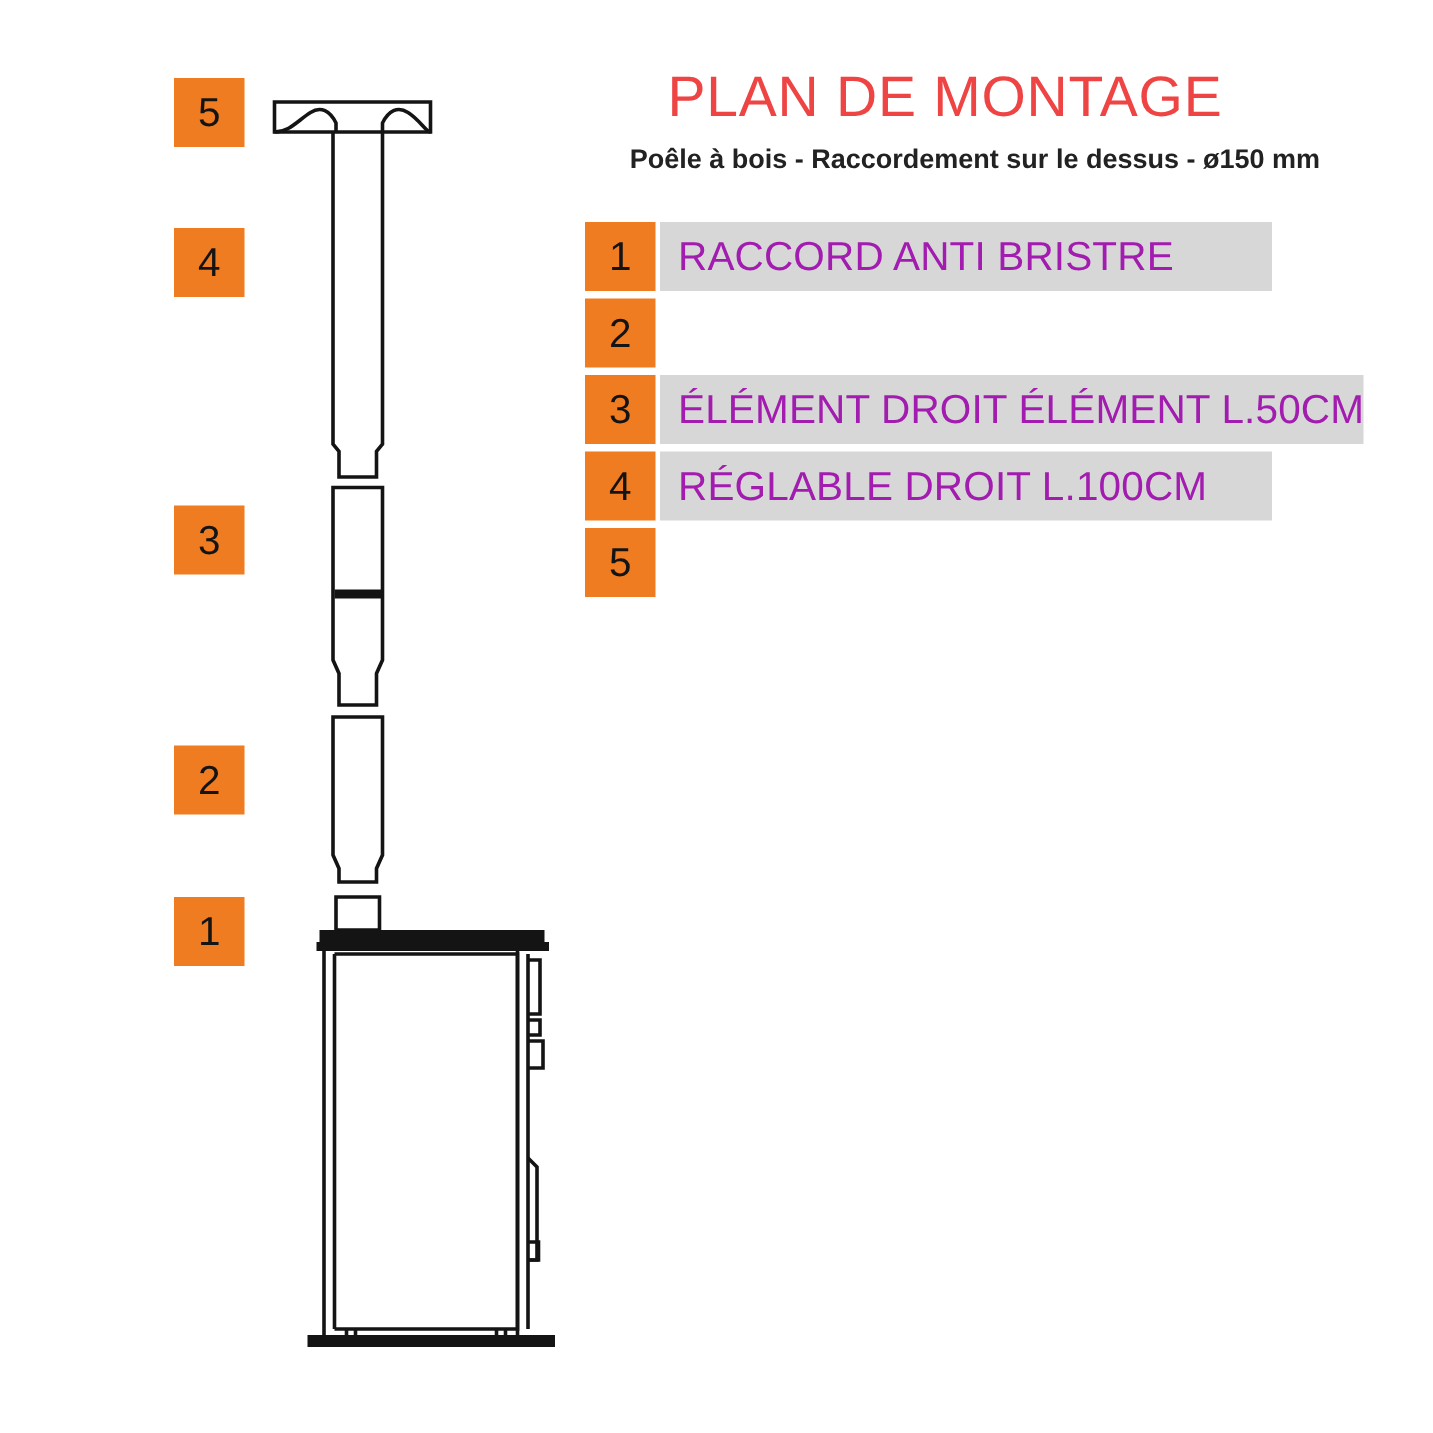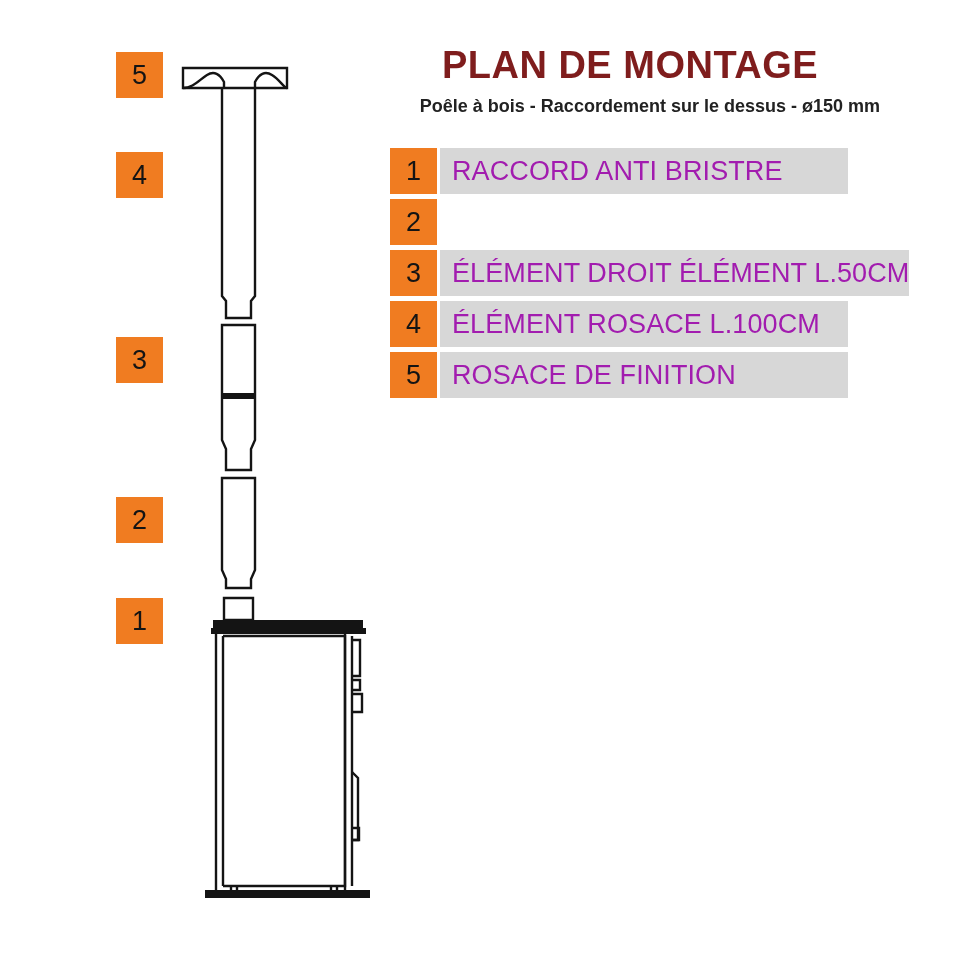--- a/index.html
+++ b/index.html
@@ -17,23 +17,23 @@
   }
 
   
   .title {
     position: absolute;
     left: 380px;
     top: 46px;
     width: 500px;
     text-align: center;
     font-size: 38px;
-    font-weight: bold;
+    font-weight: normal;
     letter-spacing: 0.5px;
-    color: #7f1d1d;
+    color: #ef4444;
     line-height: 1.05;
   }
   .subtitle {
     position: absolute;
     left: 380px;
     top: 96px;
     width: 500px;
     text-align: right;
     font-size: 18px;
     font-weight: bold;
@@ -134,29 +134,26 @@
     <div class="legend-row">
       <div class="legend-num">3</div>
       <div class="legend-bar">
         <span class="legend-label">ÉLÉMENT DROIT ÉLÉMENT L.50CM</span>
       </div>
     </div>
 
     <div class="legend-row">
       <div class="legend-num">4</div>
       <div class="legend-bar">
-        <span class="legend-label">ÉLÉMENT ROSACE L.100CM</span>
+        <span class="legend-label">RÉGLABLE DROIT L.100CM</span>
       </div>
     </div>
 
     <div class="legend-row">
       <div class="legend-num">5</div>
-      <div class="legend-bar">
-        <span class="legend-label">ROSACE DE FINITION</span>
-      </div>
     </div>
 
   </div>
 
   <div class="marker m5">5</div>
   <div class="marker m4">4</div>
   <div class="marker m3">3</div>
   <div class="marker m2">2</div>
   <div class="marker m1">1</div>
 

